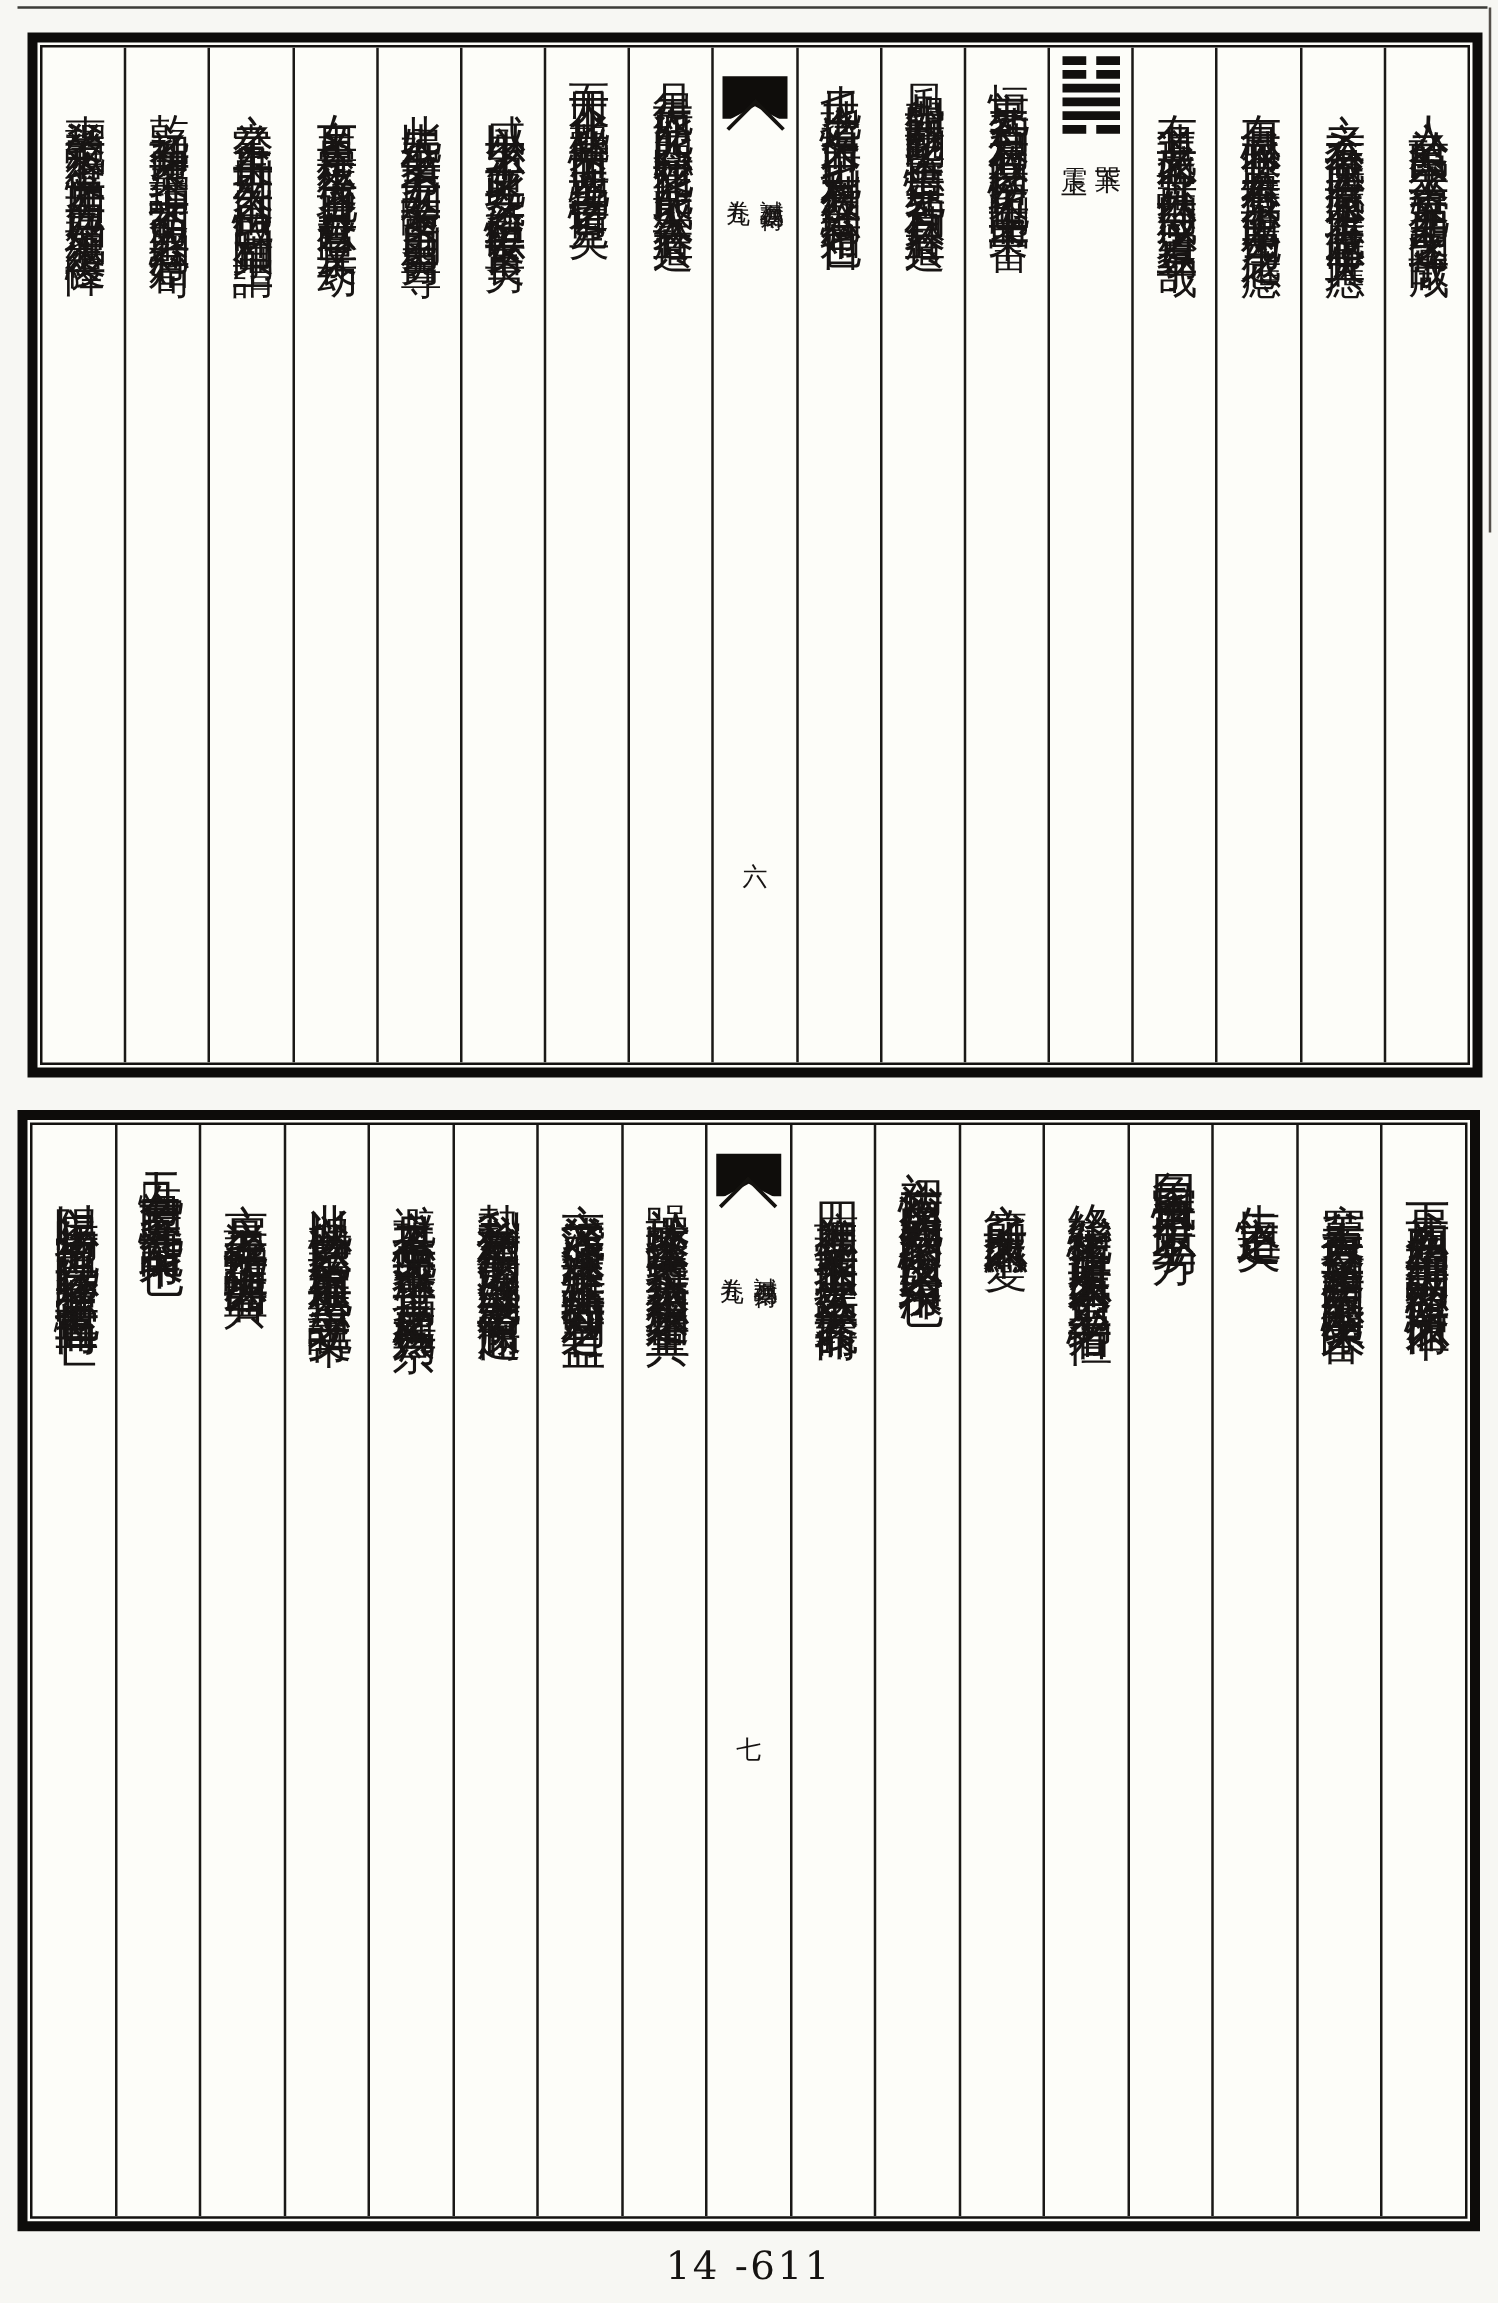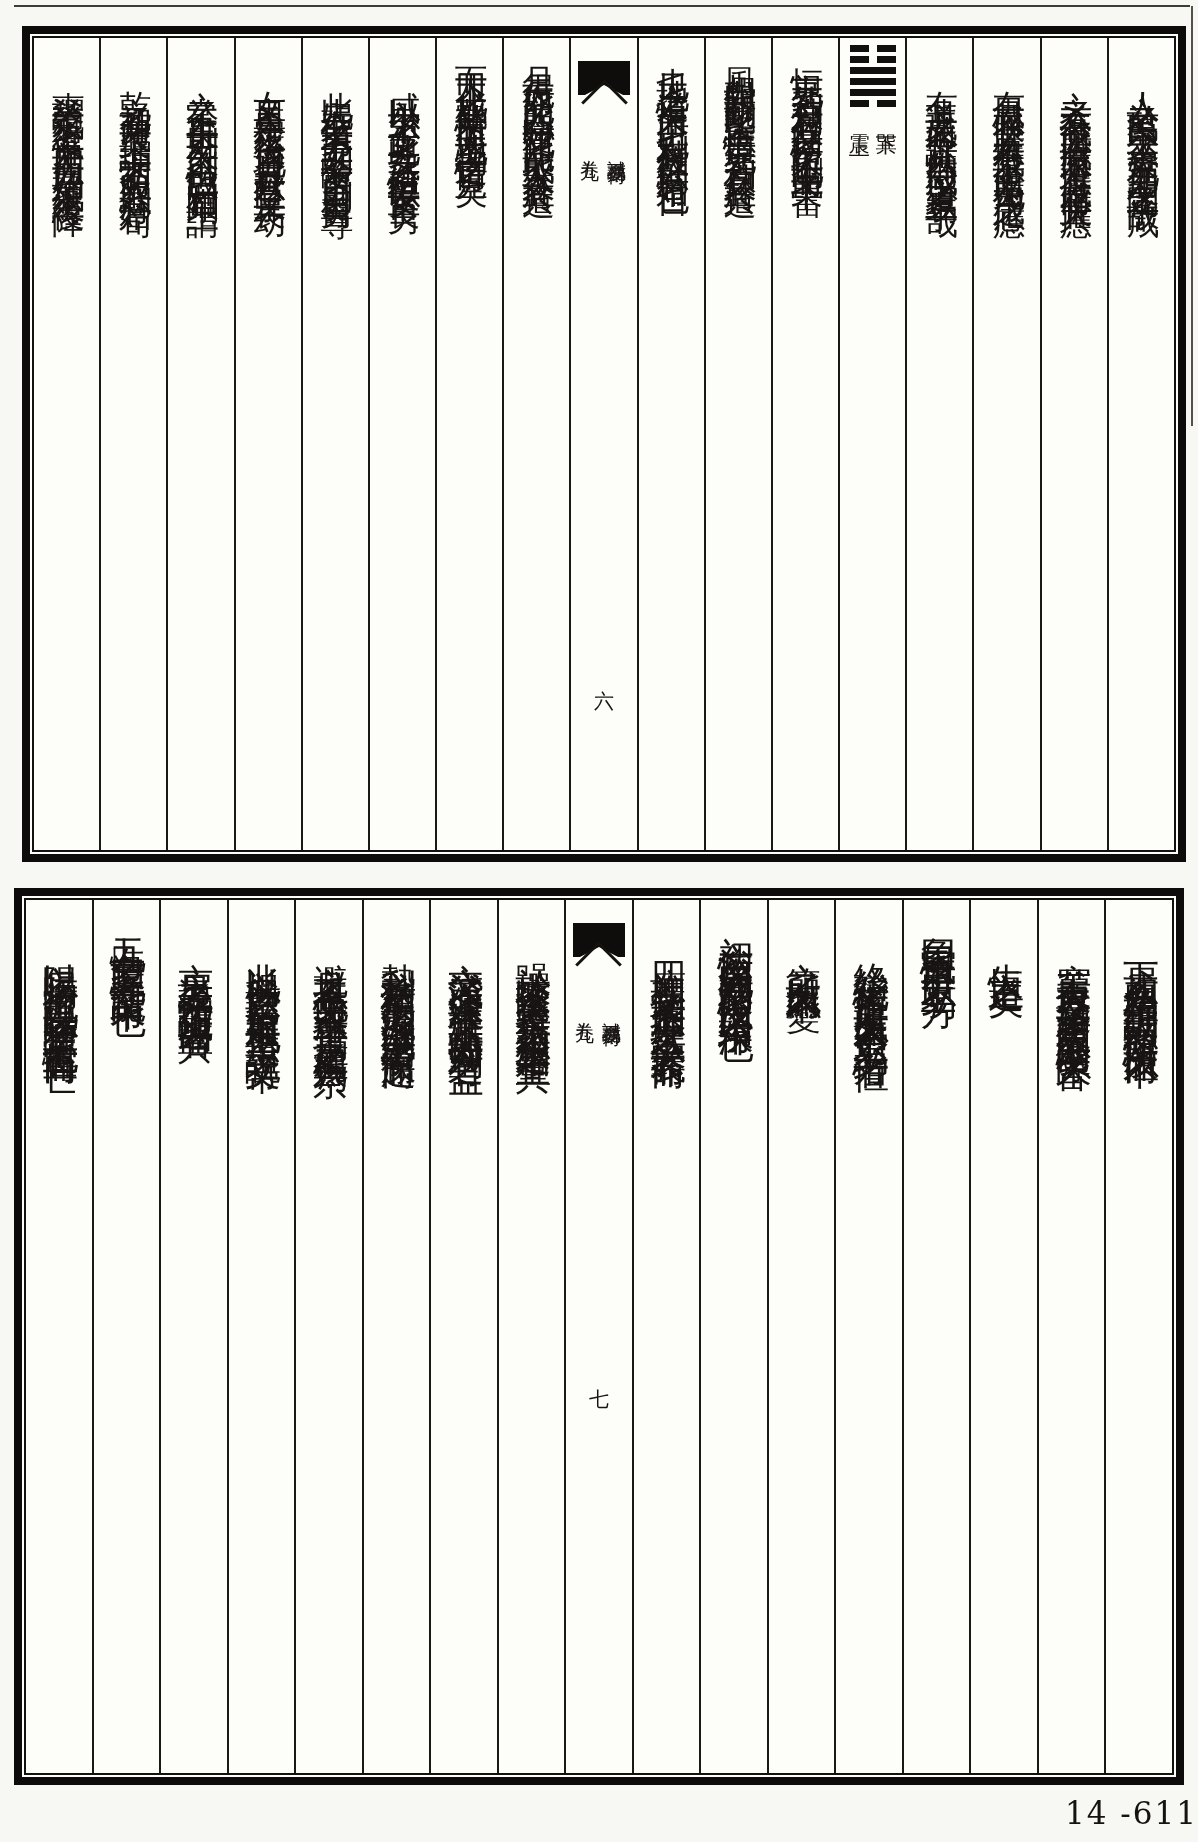--- a/index.html
+++ b/index.html
@@ -68,21 +68,21 @@
   .chevron{width:30px;height:30px;border-left:3px solid #14120f;border-top:3px solid #14120f;
     transform:rotate(45deg);margin-top:-9px;flex:none;}
   .subtitles{display:flex;flex-direction:row-reverse;margin-top:26px;gap:3px;}
   .subtitles .sub{writing-mode:vertical-rl;text-orientation:upright;font-size:19px;letter-spacing:2px;line-height:24px;}
   .folio{position:absolute;left:50%;transform:translateX(-50%);font-size:20px;}
   .block-top .folio{top:650px;}
   .block-bottom .folio{top:486px;}
 
   .footer{
     position:absolute;top:1795px;left:0;width:100%;
-    text-align:right;font-size:31px;letter-spacing:2px;color:#151311;
+    text-align:center;font-size:31px;letter-spacing:2px;color:#151311;
     font-family:"DejaVu Serif","Liberation Serif",serif;
   }
 </style>
 </head>
 <body>
 
 <div class="page-edge-top"></div>
 <div class="page-edge-right"></div>
 
 <div class="block block-top">

